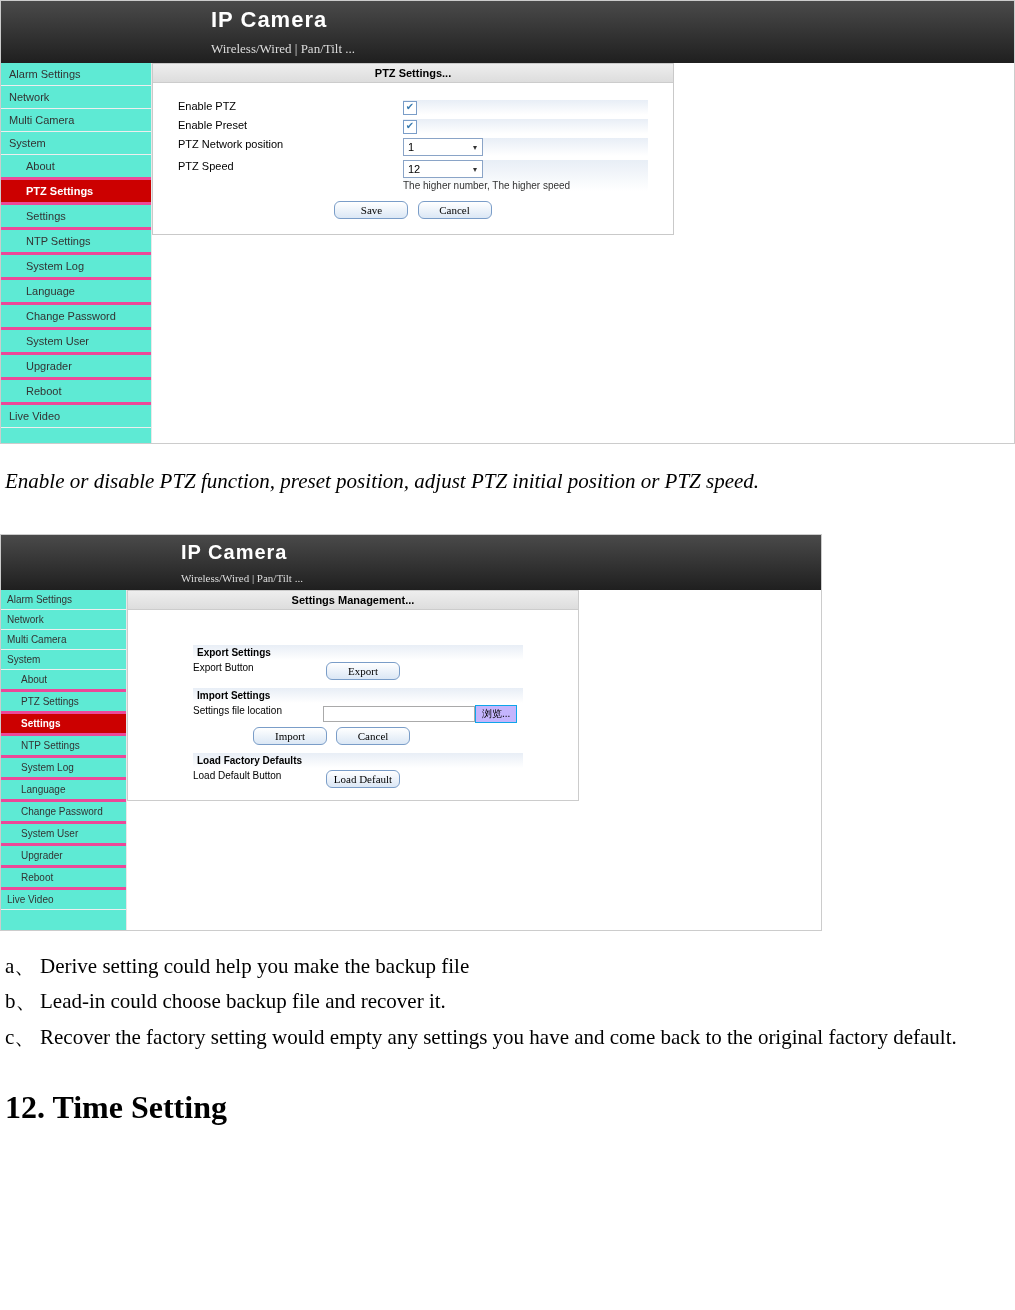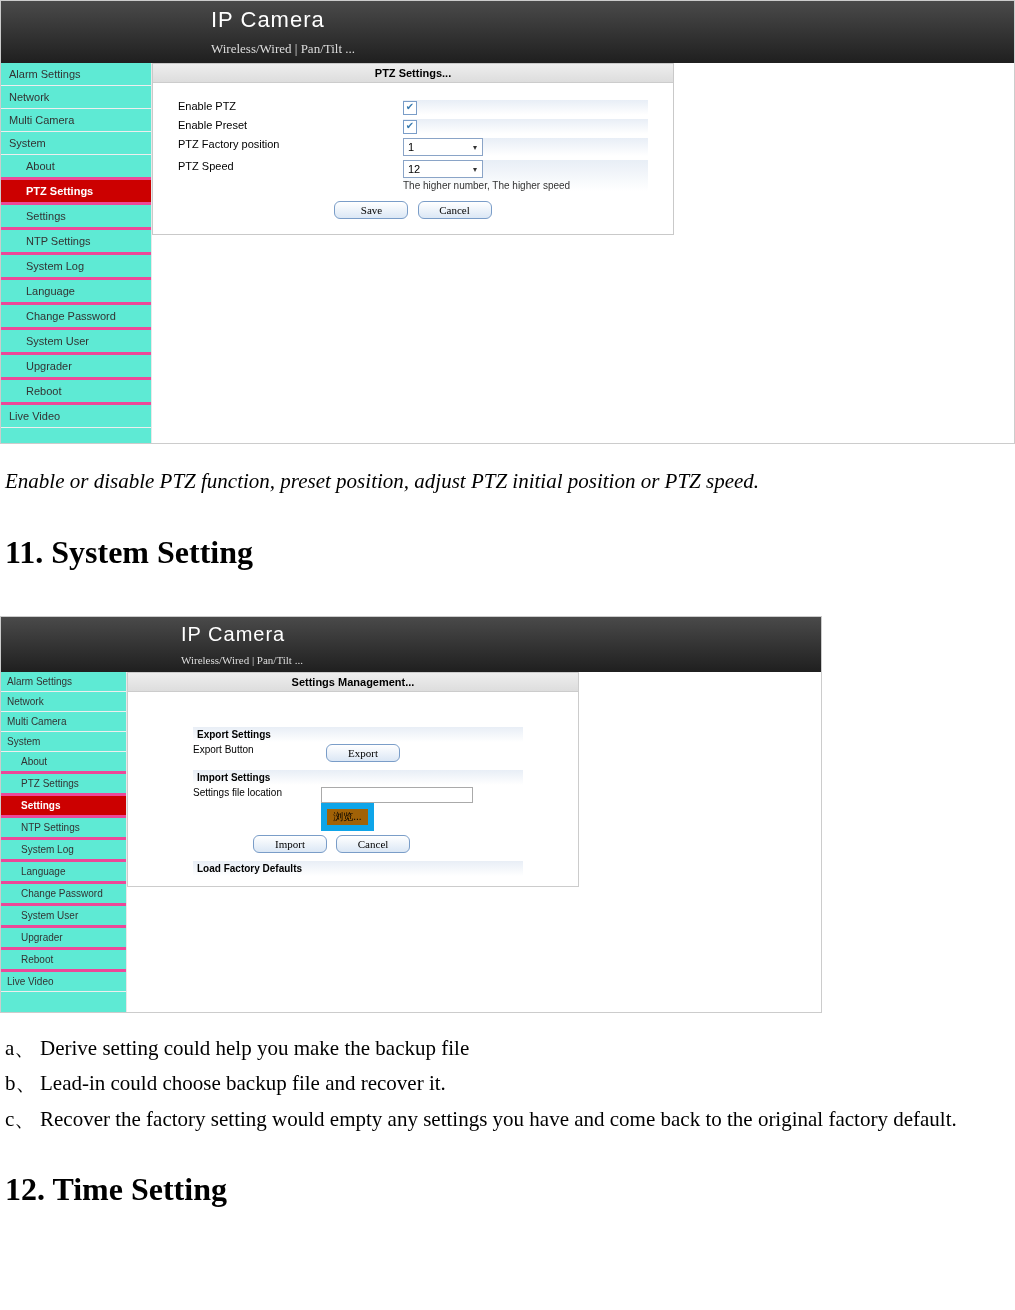--- a/index.html
+++ b/index.html
@@ -17,21 +17,21 @@
   }
   .topbar {
     background: linear-gradient(to bottom, #4a4a4a, #1f1f1f);
     color: #fff;
     padding: 6px 0 6px 210px;
     font-size: 12px;
   }
   .topbar .title {
     font-family: "Trebuchet MS", Verdana, sans-serif;
     font-size: 22px;
-    font-weight: normal;
+    font-weight: bold;
     letter-spacing: 1px;
   }
   .topbar .subtitle {
     font-family: Georgia, serif;
     font-size: 13px;
     color: #ddd;
     margin-top: 8px;
   }
   .layout {
     display: flex;
@@ -156,22 +156,22 @@
     background: linear-gradient(to bottom, #e8eef6, #ffffff);
     font-size: 10px;
     font-weight: bold;
     padding: 2px 4px;
     margin-top: 20px;
   }
   .ss2 .row .label { width: 130px; font-size: 10px; }
   .ss2 .row { padding: 2px 0; }
   .fileinput {
     display: inline-block;
-    border: 6px solid #0ea5e9;
-    background: #a16207;
+    border: 1px solid #0ea5e9;
+    background: #c4b5fd;
     font-size: 10px;
     padding: 1px 6px;
   }
   .fileinput-track {
     display: inline-block;
     border: 1px solid #aaa;
     background: #fff;
     height: 14px;
     width: 150px;
     vertical-align: middle;
@@ -226,21 +226,21 @@
         <div class="panel-body">
           <div class="row">
             <div class="label">Enable PTZ</div>
             <div class="field"><span class="checkbox">✔</span></div>
           </div>
           <div class="row">
             <div class="label">Enable Preset</div>
             <div class="field"><span class="checkbox">✔</span></div>
           </div>
           <div class="row">
-            <div class="label">PTZ Factory position</div>
+            <div class="label">PTZ Network position</div>
             <div class="field">
               <span class="select">
                 <span class="sval">1</span>
                 <span class="arrow">▾</span>
               </span>
             </div>
           </div>
           <div class="row">
             <div class="label">PTZ Speed</div>
             <div class="field">
@@ -256,21 +256,20 @@
             <span class="btn">Cancel</span>
           </div>
         </div>
       </div>
     </div>
   </div>
 </div>
 
 <div class="doc">
   <div class="lead">Enable or disable PTZ function, preset position, adjust PTZ initial position or PTZ speed.</div>
-  <div class="heading">11. System Setting</div>
 </div>
 
 <div class="screenshot ss2" style="width:820px;">
   <div class="topbar" style="padding-left:180px;">
     <div class="title" style="font-size:20px;">IP Camera</div>
     <div class="subtitle" style="font-size:11px;">Wireless/Wired | Pan/Tilt ...</div>
   </div>
   <div class="layout" style="min-height:340px;">
     <div class="sidebar" style="width:125px;">
       <div class="item">Alarm Settings</div>
@@ -309,20 +308,24 @@
           </div>
           <div class="row">
             <div class="label"></div>
             <div>
               <span class="btn" style="margin-left:-70px;">Import</span>
               <span class="btn">Cancel</span>
             </div>
           </div>
 
           <div class="section-title" style="margin-top:6px;">Load Factory Defaults</div>
+          <div class="row">
+            <div class="label">Load Default Button</div>
+            <div><span class="btn">Load Default</span></div>
+          </div>
         </div>
       </div>
     </div>
   </div>
 </div>
 
 <div class="doc">
   <div class="list">
     <div class="li">
       <div class="marker">a、</div>

